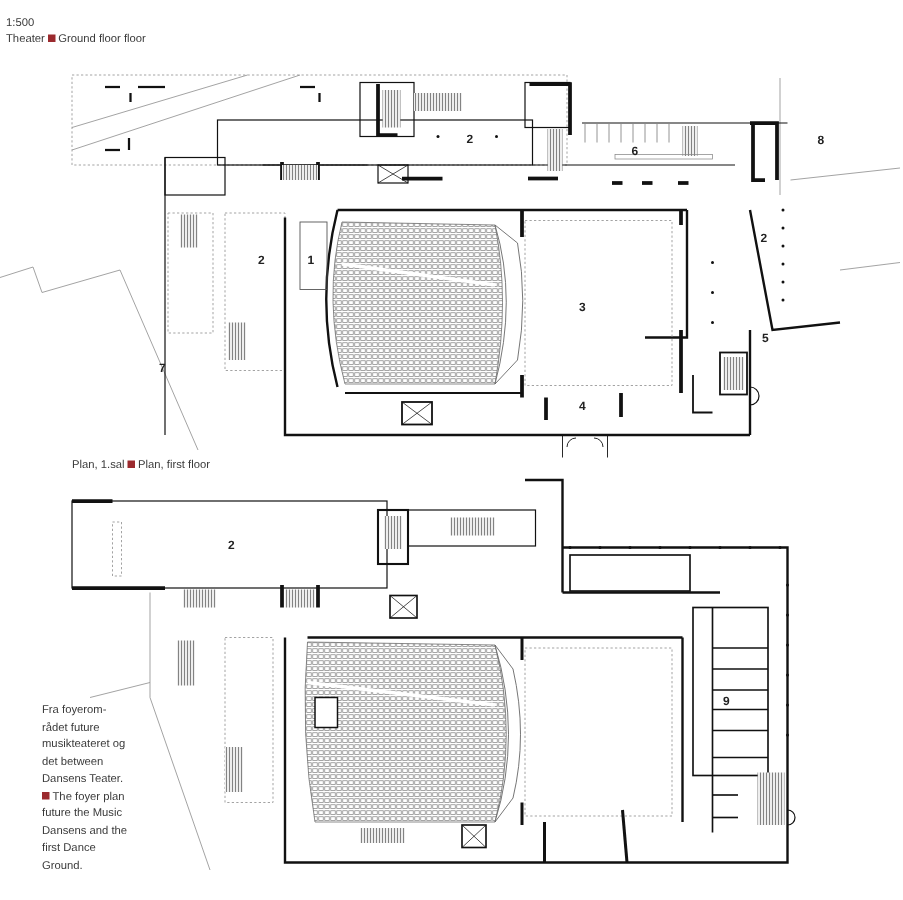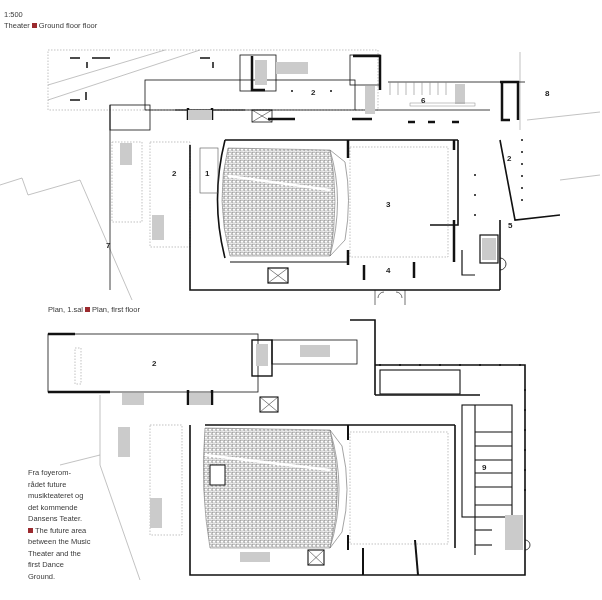--- a/index.html
+++ b/index.html
@@ -16,25 +16,25 @@
 <div class="cap" style="left:4px;top:20px;">
   <span>Theater</span><span class="sq"></span><span>Ground floor floor</span>
 </div>
 <div class="cap" style="left:4px;top:304px;margin-left:44px;">
   <span>Plan, 1.sal</span><span class="sq"></span><span>Plan, first floor</span>
 </div>
 <div class="cap" style="left:2px;top:467px;width:70px;line-height:11.5px;margin-left:26px;">
   <div>Fra foyerom-</div>
   <div>rådet future</div>
   <div>musikteateret og</div>
-  <div>det kommende</div>
+  <div>det between</div>
   <div>Dansens Teater.</div>
-  <div><span class="sq" style="margin-left:0"></span><span>The future area</span></div>
-  <div>between the Music</div>
-  <div>Theater and the</div>
+  <div><span class="sq" style="margin-left:0"></span><span>The foyer plan</span></div>
+  <div>future the Music</div>
+  <div>Dansens and the</div>
   <div>first Dance</div>
   <div>Ground.</div>
 </div>
 
 <svg width="602" height="310" viewBox="0 0 602 310">
   <defs>
     <pattern id="seats" width="4" height="4" patternUnits="userSpaceOnUse">
       <rect width="4" height="4" fill="#fff"></rect>
       <rect x="0.5" y="0.5" width="3" height="2.5" fill="none" stroke="#888" stroke-width="0.5"></rect>
     </pattern>

